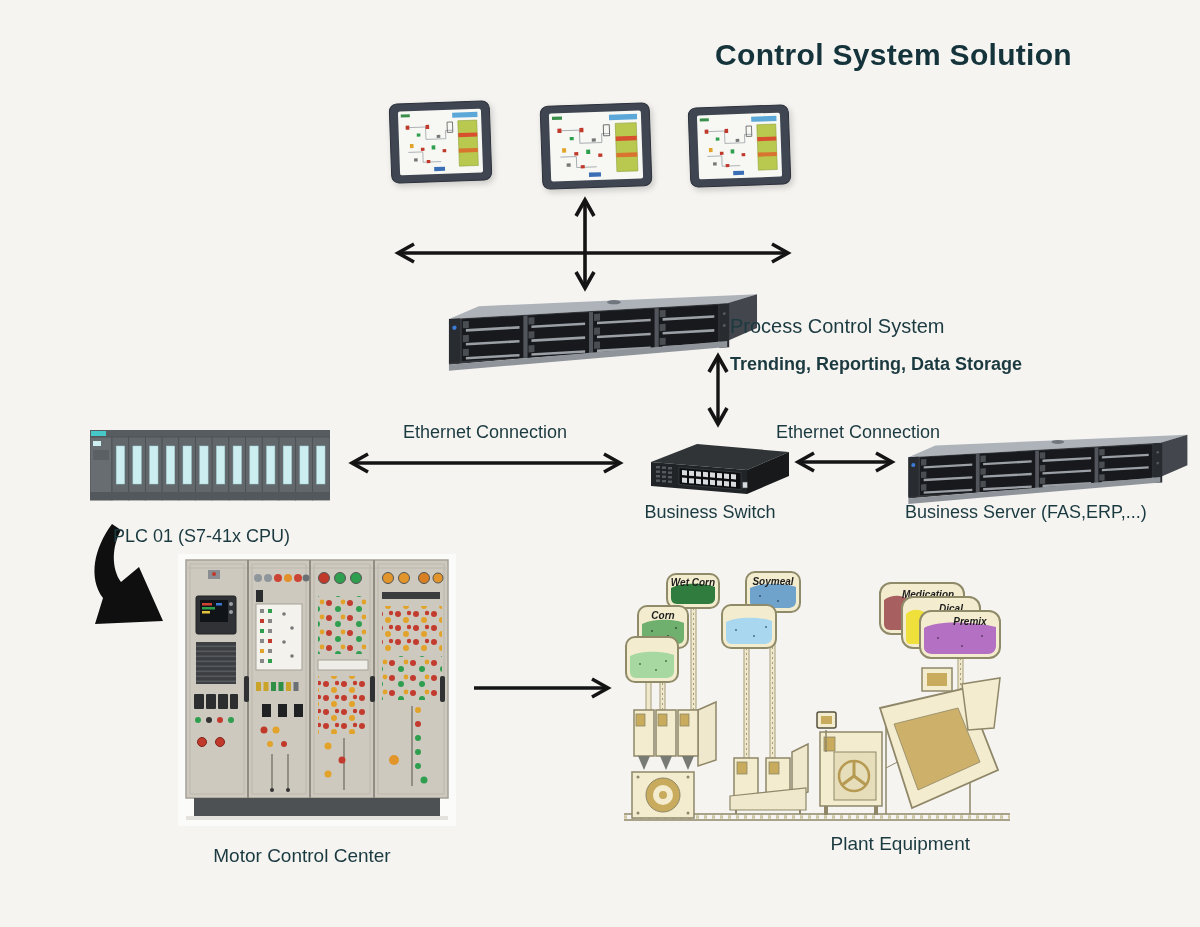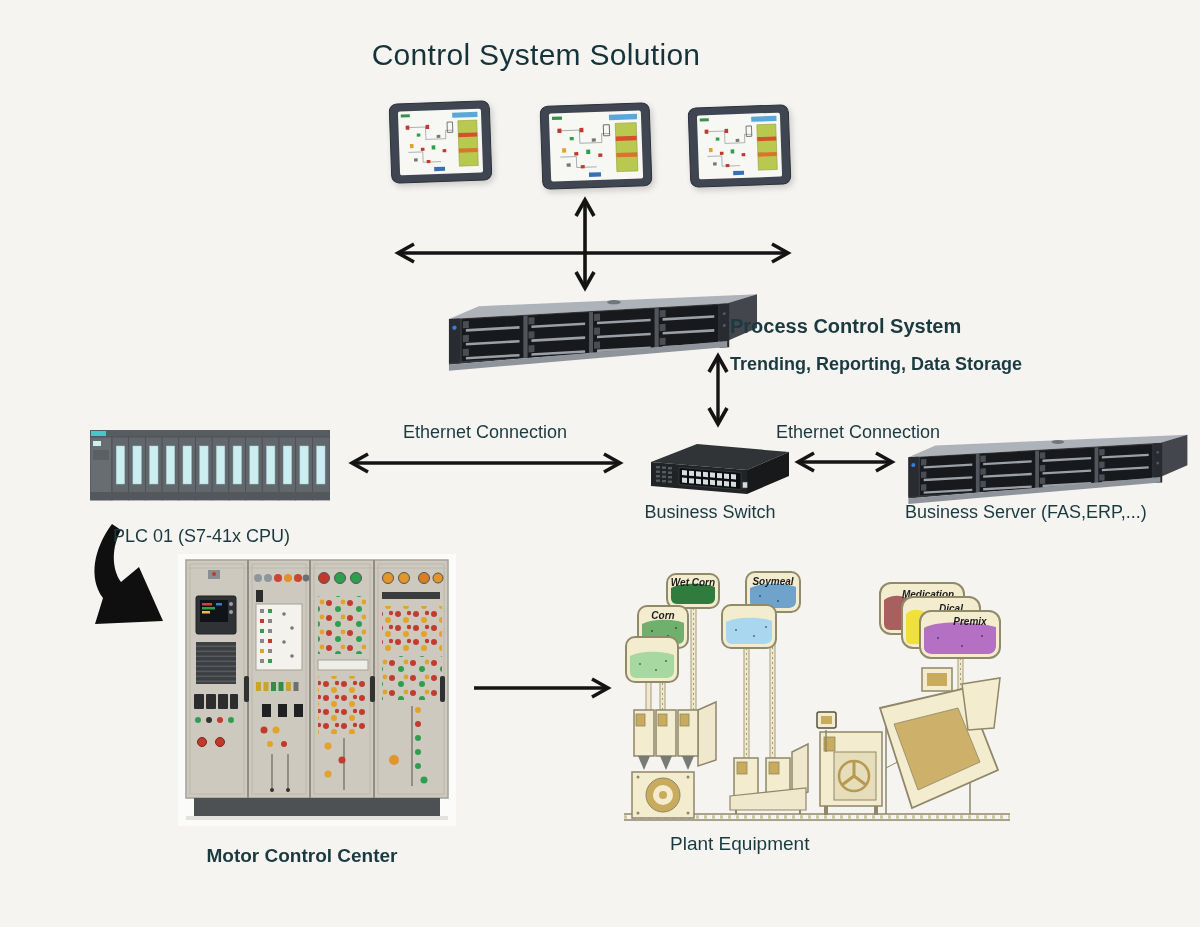--- a/index.html
+++ b/index.html
@@ -1,21 +1,21 @@
 <!DOCTYPE html>
 <html><head>
 <meta charset="utf-8">
 <style>
   html,body{margin:0;padding:0;}
   body{font-family:"Liberation Sans",sans-serif;background:#e9e8e6;}
   .canvas{position:relative;width:1200px;height:927px;background:#f5f4f1;overflow:hidden;}
   .lbl{position:absolute;color:#1b3a40;font-size:18px;white-space:nowrap;}
-  .lbl.bold{font-weight:700;}
-  .title{position:absolute;top:38px;left:0;width:1072px;text-align:center;
-         color:#14333a;font-size:30px;font-weight:400;letter-spacing:.3px;}
+  .lbl.bold{font-weight:400;}
+  .title{position:absolute;top:38px;left:0;width:1072px;text-align:right;
+         color:#14333a;font-size:30px;font-weight:700;letter-spacing:.3px;}
   .layer{position:absolute;left:0;top:0;}
   .hmi{position:absolute;background:#3f4551;border:1px solid #2b303a;border-radius:8px;
        padding:7px 8px;box-sizing:border-box;transform:rotate(-2deg);
        box-shadow:2px 3px 6px rgba(0,0,0,.18);}
   .hmi .scr{width:100%;height:100%;background:#f7f8f4;border-radius:2px;overflow:hidden;}
   .imgbox{position:absolute;}
   svg{display:block;}
 </style>
 </head>
 <body>
@@ -576,15 +576,15 @@
       <g>
         <rect x="302" y="55" width="80" height="47" rx="11" fill="#f3eccf" stroke="#8f8a68" stroke-width="2"></rect>
         <path d="M306,72 C320,64 356,66 378,71 L378,90 C378,95 374,98 370,98 L314,98 C310,98 306,95 306,92 Z" fill="#b470c2"></path>
         <circle cx="320" cy="82" r="0.9" fill="#5a2f66"></circle>
           <circle cx="344" cy="90" r="0.9" fill="#5a2f66"></circle>
           <circle cx="364" cy="80" r="0.9" fill="#5a2f66"></circle>
         <text x="352" y="69" text-anchor="middle" font-size="10" font-weight="700" font-style="italic" fill="#1c1c1c">Premix</text>
       </g>
     </svg>
   </div>
-  <div class="lbl" style="left:670px;top:833px;width:300px;text-align:left;font-size:19px;">Plant Equipment</div>
+  <div class="lbl" style="left:670px;top:833px;width:300px;text-align:right;font-size:19px;">Plant Equipment</div>
 
 </div>
 
 </body></html>

